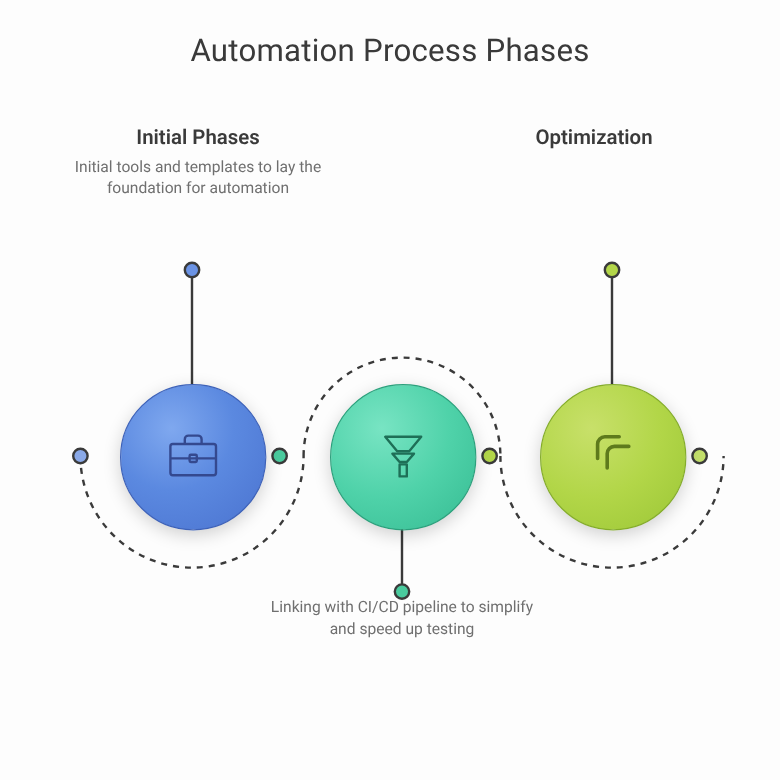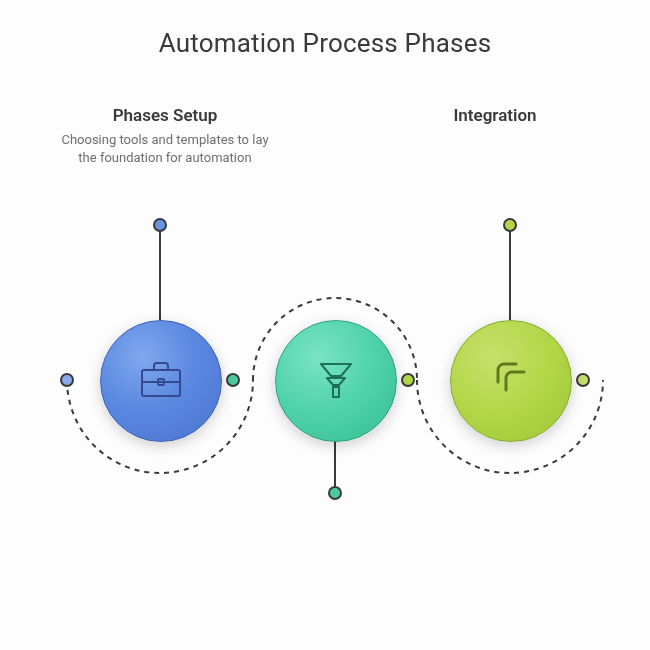--- a/index.html
+++ b/index.html
@@ -113,26 +113,26 @@
   }
 </style>
 </head>
 <body>
 
 <div class="stage">
 
   <div class="title">Automation Process Phases</div>
 
   <div class="phase-label label1">
-    <div class="heading">Phases Setup</div>
-    <div class="desc">Choosing tools and templates to lay the foundation for automation</div>
+    <div class="heading">Initial Phases</div>
+    <div class="desc">Initial tools and templates to lay the foundation for automation</div>
   </div>
 
   <div class="phase-label label3">
-    <div class="heading">Integration</div>
+    <div class="heading">Optimization</div>
   </div>
 
   <svg class="arcs" width="650" height="650">
 
     <path d="M 67 380 A 93 93 0 0 0 253 380" fill="none" stroke="#3a3a3a" stroke-width="2" stroke-dasharray="5,5"></path>
 
     <path d="M 253 380 A 82 82 0 0 1 417 380" fill="none" stroke="#3a3a3a" stroke-width="2" stroke-dasharray="5,5"></path>
 
     <path d="M 417 380 A 93 93 0 0 0 603 380" fill="none" stroke="#3a3a3a" stroke-width="2" stroke-dasharray="5,5"></path>
   </svg>
@@ -180,15 +180,16 @@
       <svg width="54" height="54" viewBox="0 0 54 54">
         <g fill="none" stroke="#5e7a1c" stroke-width="3" stroke-linecap="round" stroke-linejoin="round">
           <path d="M22 38 V26 a6 6 0 0 1 6 -6 H40"></path>
           <path d="M14 30 V18 a6 6 0 0 1 6 -6 H32"></path>
         </g>
       </svg>
     </span>
   </div>
 
   <div class="phase-label label2">
+    <div class="desc">Linking with CI/CD pipeline to simplify and speed up testing</div>
   </div>
 
 </div>
 
 </body></html>

